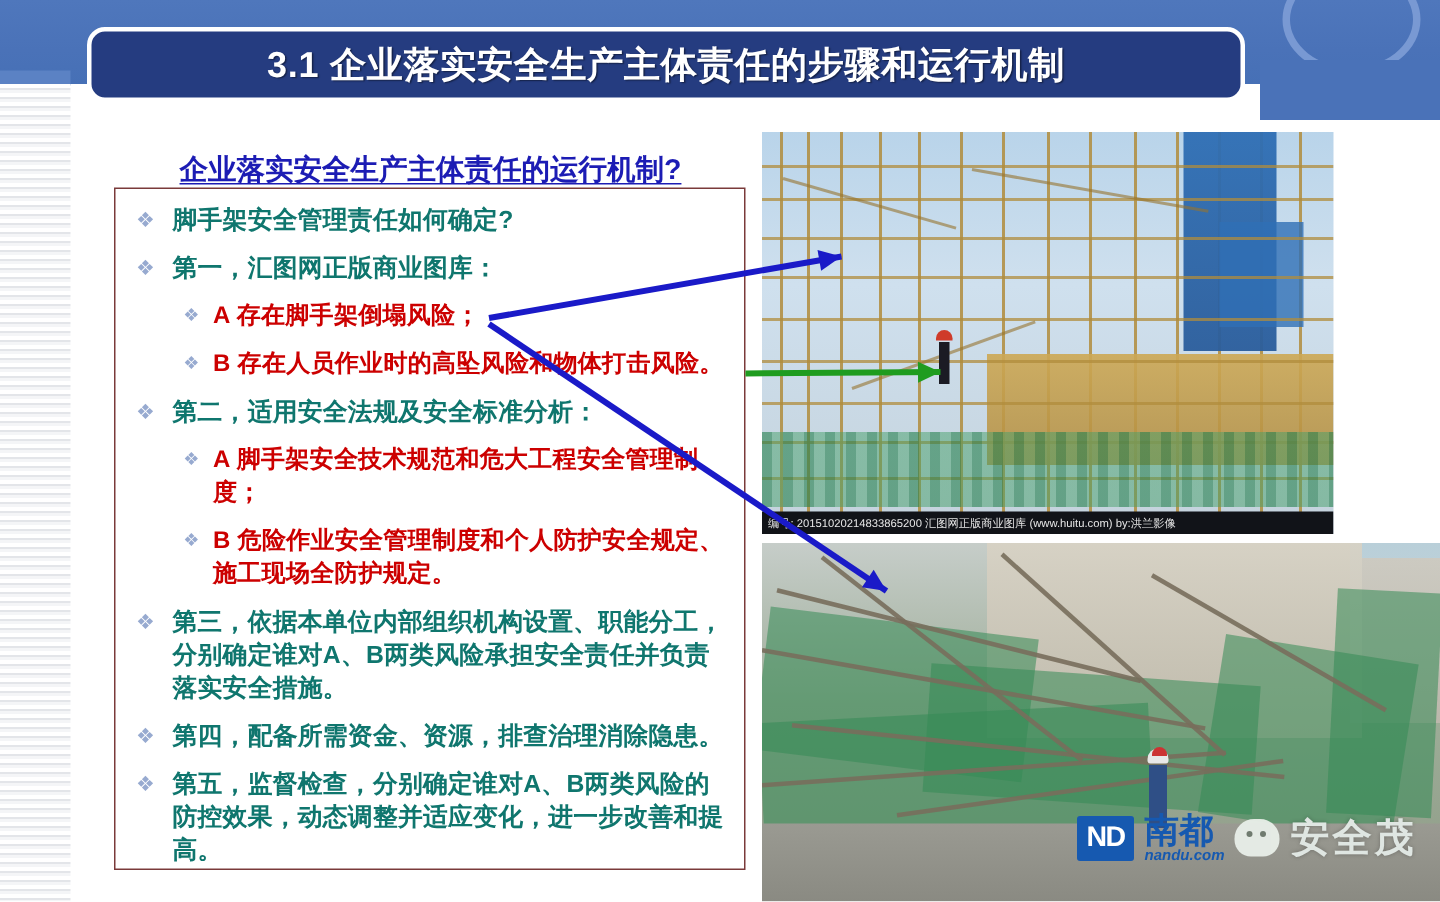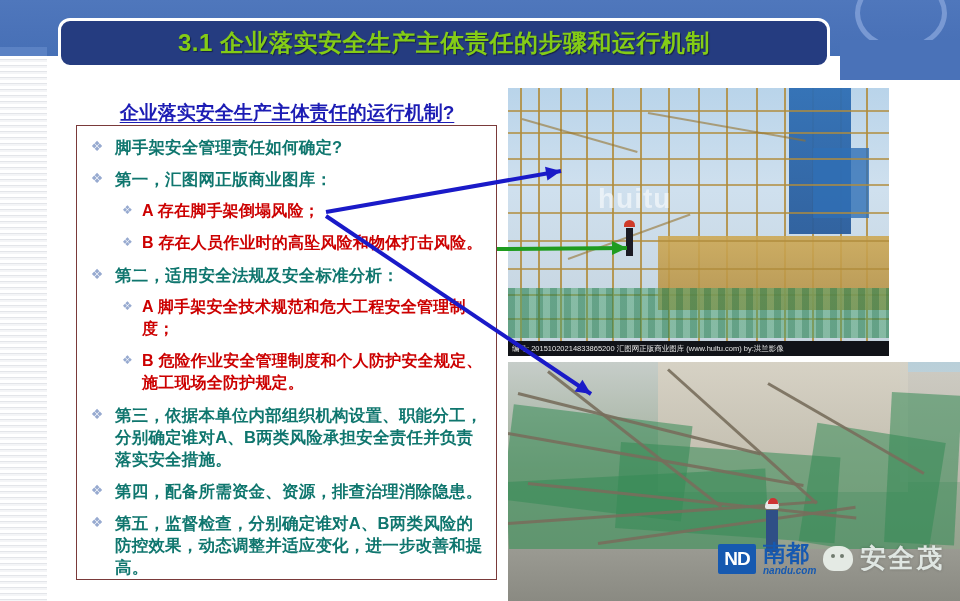--- a/index.html
+++ b/index.html
@@ -71,21 +71,21 @@
     width: 772px; height: 50px;
     background: #253c80;
     border: 3px solid #ffffff;
     border-radius: 12px;
     box-sizing: border-box;
     display: flex;
     align-items: center;
     justify-content: center;
   }
   .title-text {
-    color: #84cc16;
+    color: #ffffff;
     font-size: 24px;
     font-weight: bold;
     letter-spacing: .5px;
     white-space: nowrap;
     text-shadow: 1px 1px 1px rgba(0,0,0,.45);
   }
 
   
   .subtitle {
     position: absolute;
@@ -463,21 +463,20 @@
     <div class="scaffold-h" style="top:124px"></div>
     <div class="scaffold-h" style="top:152px"></div>
     <div class="scaffold-h" style="top:180px"></div>
     <div class="scaffold-h" style="top:206px"></div>
     <div class="scaffold-h" style="top:230px"></div>
     <div class="scaffold-d" style="left:14px; top:30px; width:120px; transform:rotate(16deg)"></div>
     <div class="scaffold-d" style="left:140px; top:24px; width:160px; transform:rotate(10deg)"></div>
     <div class="scaffold-d" style="left:60px; top:170px; width:130px; transform:rotate(-20deg)"></div>
     <div class="worker"></div>
     <div class="green-net"></div>
-    <div class="watermark">huitu</div>
     <div class="photo-caption">编号: 20151020214833865200    汇图网正版商业图库 (www.huitu.com)  by:洪兰影像</div>
   </div>
 
   <div class="photo" id="photo-bottom">
     <div class="sky-strip"></div>
     <div class="bldg"></div>
     <div class="bldg2"></div>
     <div class="debris-net" style="left:0px;  top:42px;  width:180px; height:96px; transform:rotate(7deg)"></div>
     <div class="debris-net" style="left:110px;top:80px;  width:220px; height:86px; transform:rotate(4deg)"></div>
     <div class="debris-net" style="left:0px;  top:120px; width:260px; height:90px; transform:rotate(-3deg)"></div>

